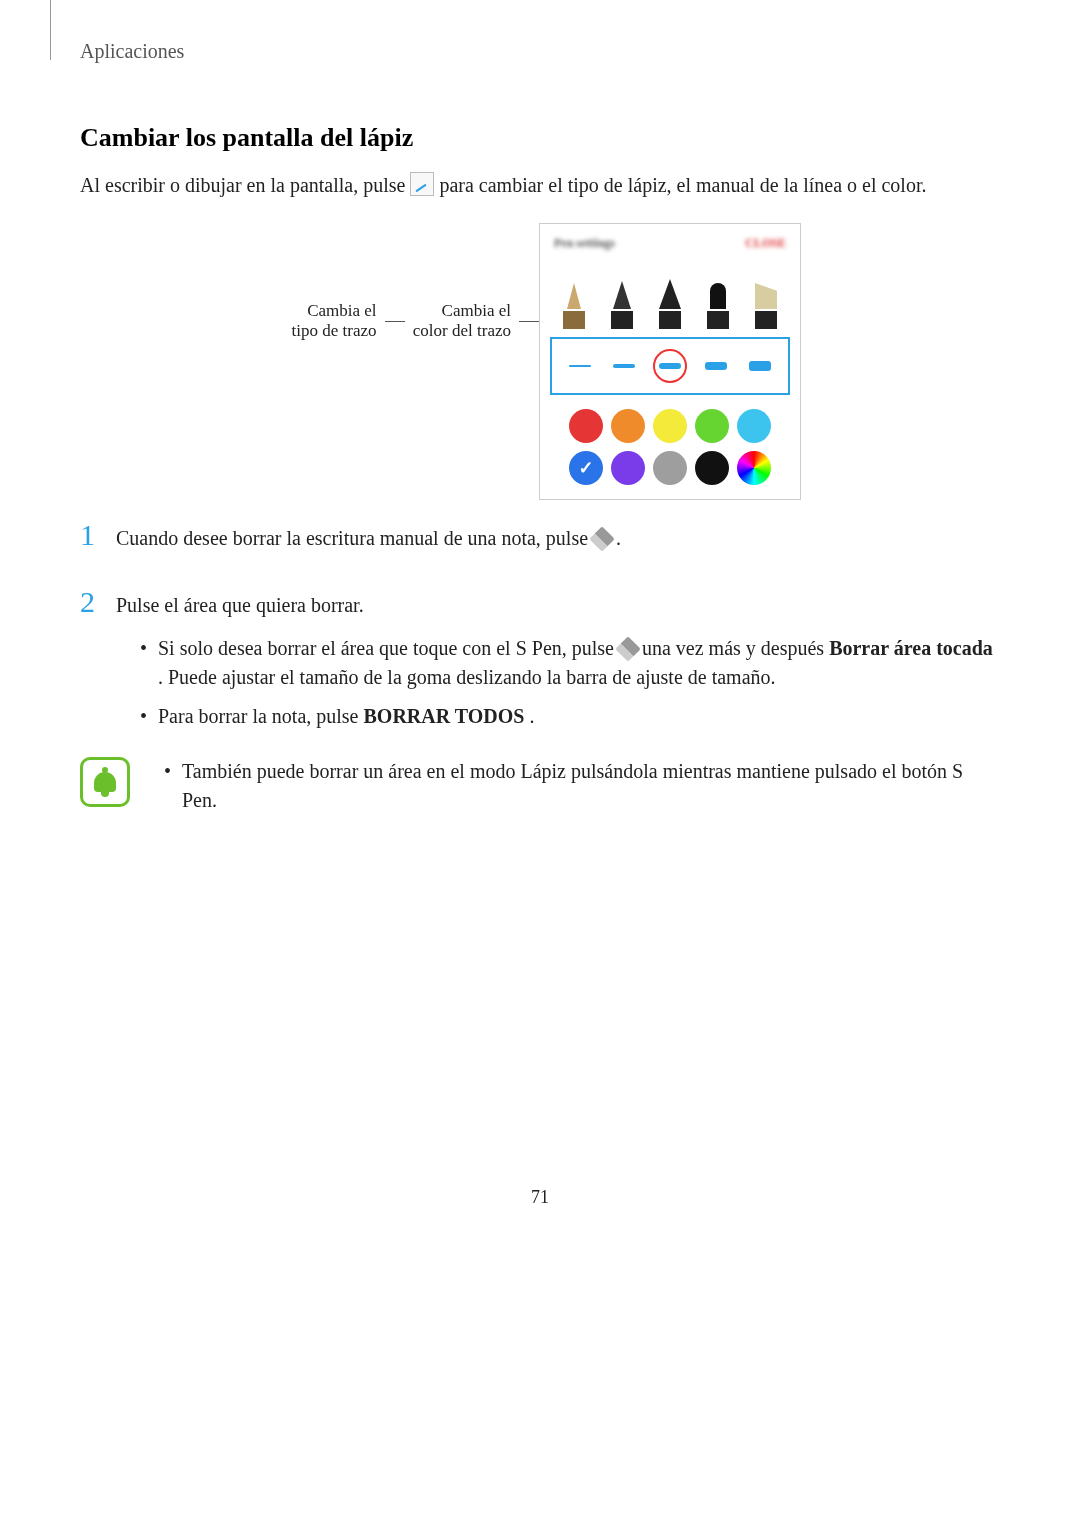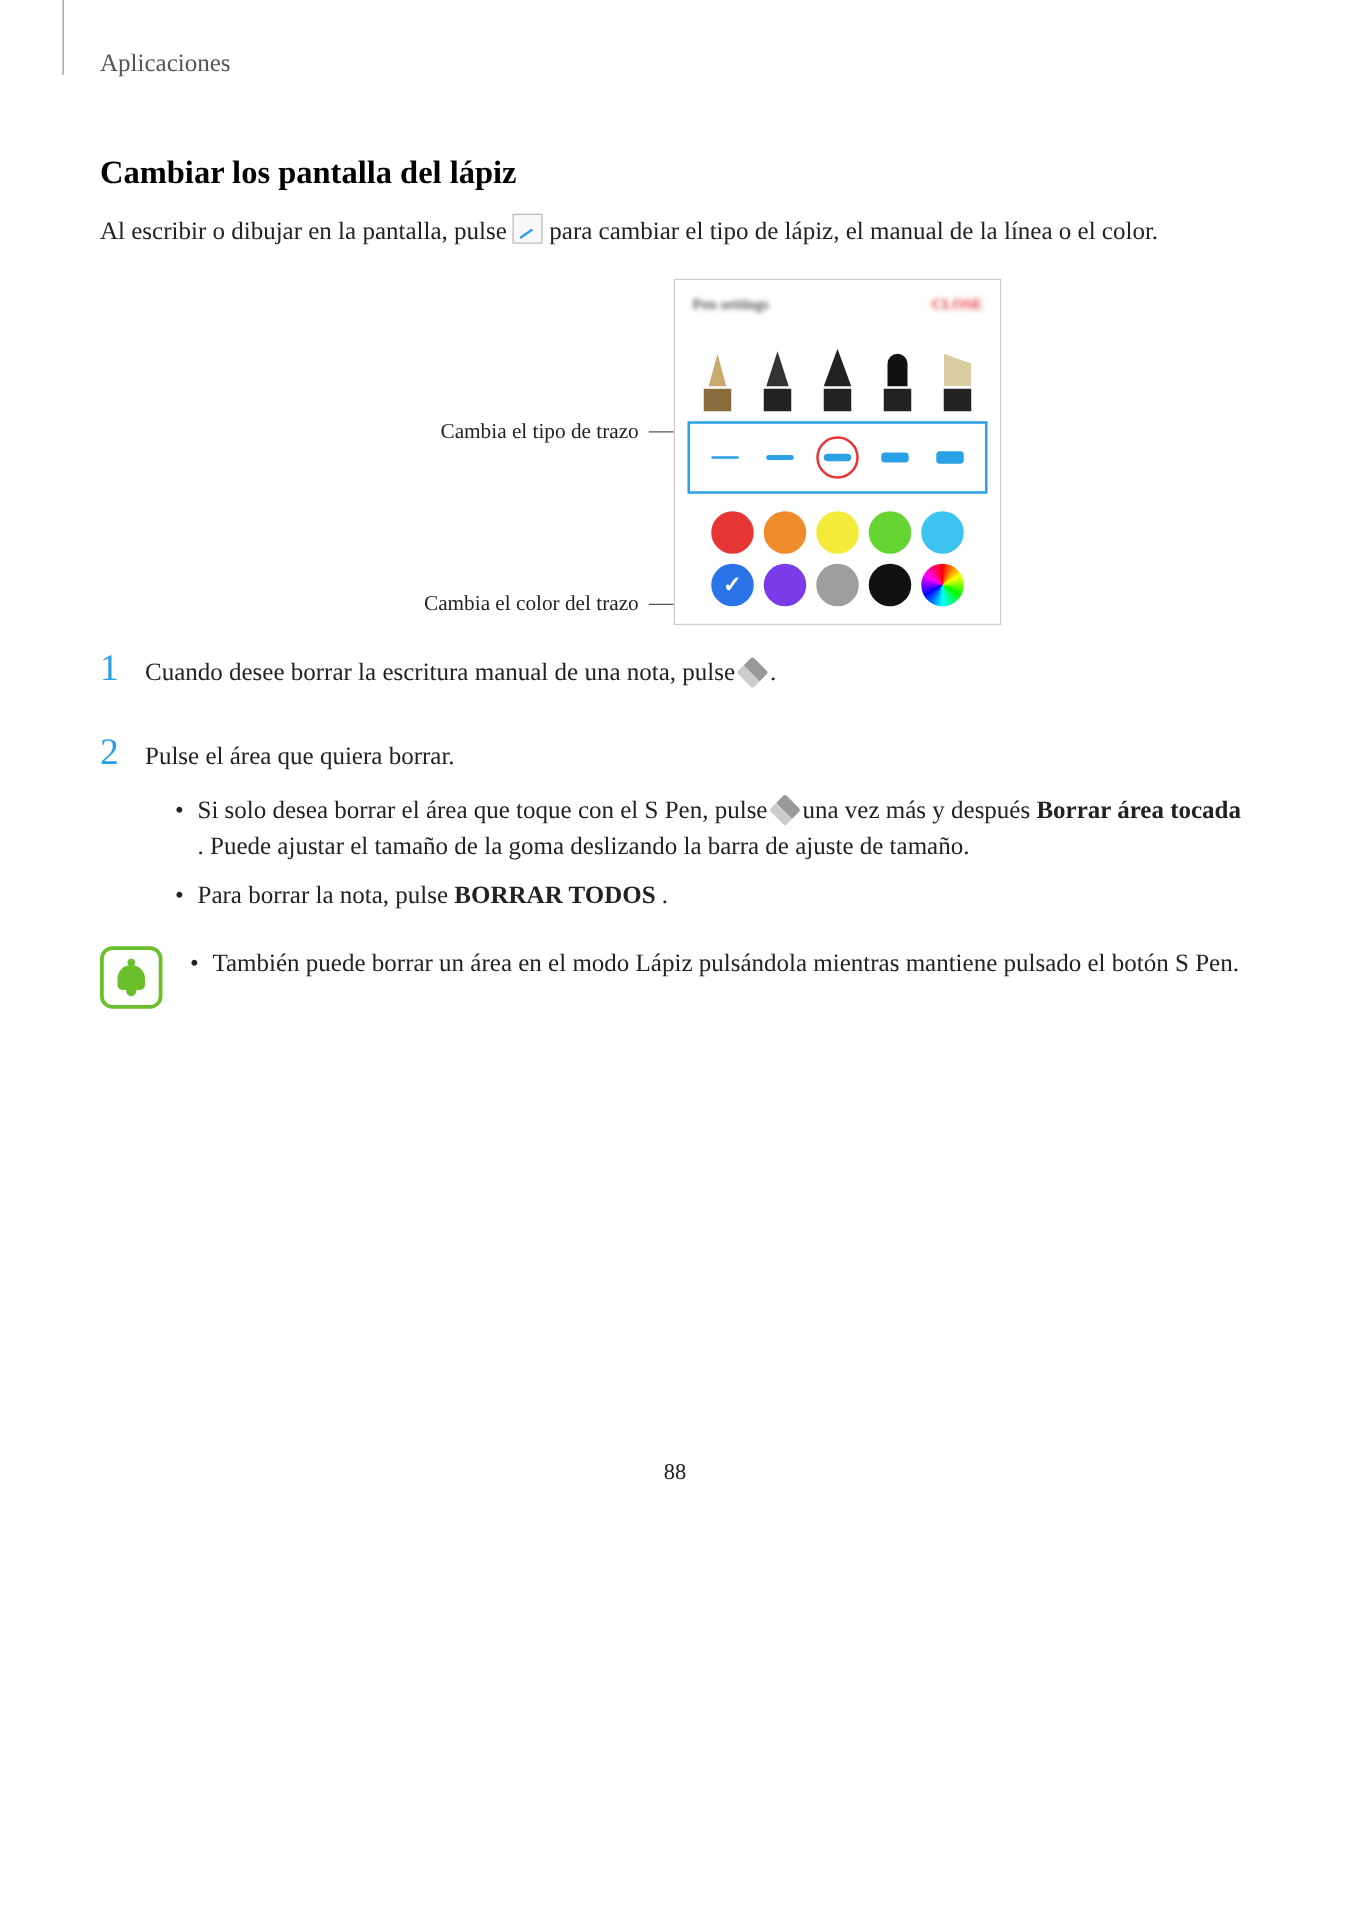--- a/index.html
+++ b/index.html
@@ -72,21 +72,20 @@
   .figure-wrap {
     display: flex;
     justify-content: center;
     align-items: flex-start;
     gap: 0;
     margin: 10px 0 0 0;
   }
   .col-left, .col-right {
     width: 260px;
     display: flex;
-    flex-direction: column;
     font-size: 17px;
     color: #222;
   }
   .col-left { align-items: flex-end; text-align: right; }
   .col-right { align-items: flex-start; text-align: left; }
   .callout {
     display: flex;
     align-items: center;
     gap: 8px;
   }
@@ -218,21 +217,21 @@
   }
   .step-body { font-size: 20px; line-height: 1.45; }
   .step-body p { margin: 4px 0 14px 0; }
   ul.dash { list-style: none; padding: 0; margin: 0 0 0 20px; }
   ul.dash li { position: relative; padding-left: 22px; margin-bottom: 10px; }
   ul.dash li::before { content: "•"; position: absolute; left: 4px; top: 0; font-size: 20px; }
   .bold { font-weight: bold; }
 
   .note-block {
     display: flex;
-    gap: 18px;
+    gap: 30px;
     margin-top: 16px;
   }
   .note-badge {
     width: 44px; height: 44px;
     border: 3px solid #6bbf2a;
     border-radius: 10px;
     display: flex;
     align-items: center;
     justify-content: center;
     flex: 0 0 auto;
@@ -401,14 +400,14 @@
 
   <div class="note-block">
     <div class="note-badge">
         <div class="bell"></div>
       </div>
     <ul class="note-ul">
       <li>También puede borrar un área en el modo Lápiz pulsándola mientras mantiene pulsado el botón S Pen.</li>
     </ul>
   </div>
 
-  <div class="page-number">88</div>
+  <div class="page-number">71</div>
 </div>
 
 </body></html>

